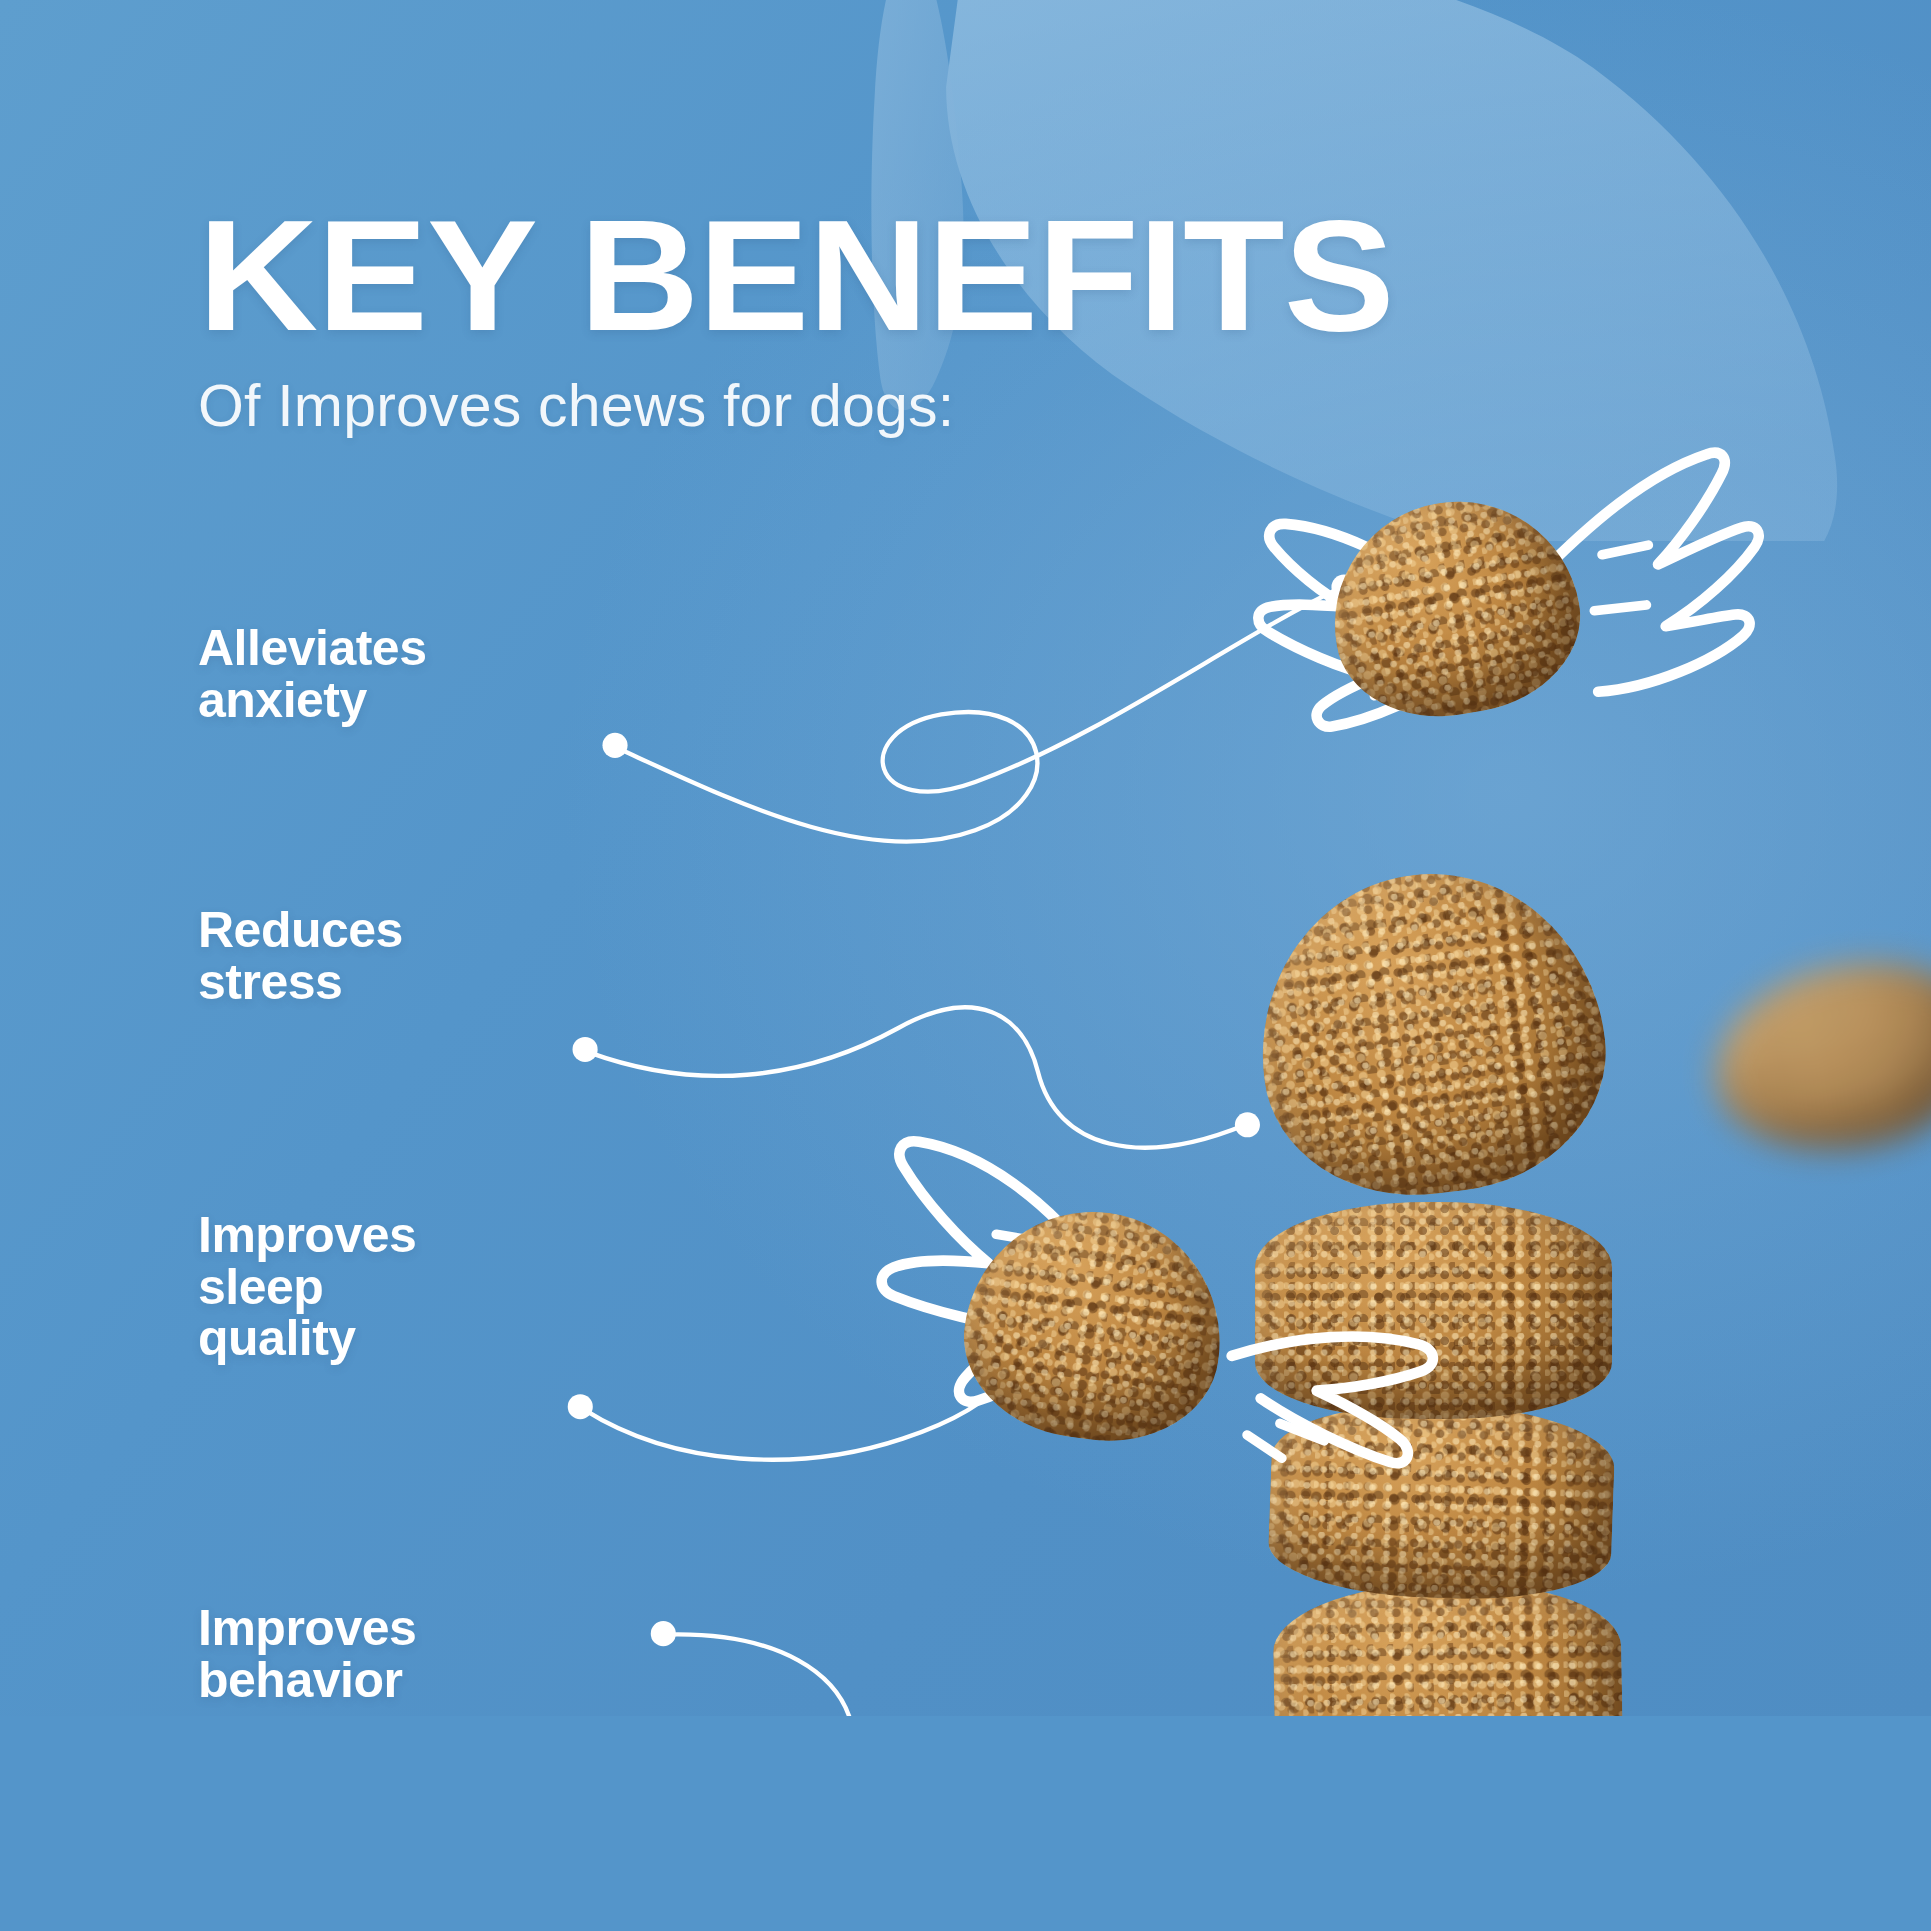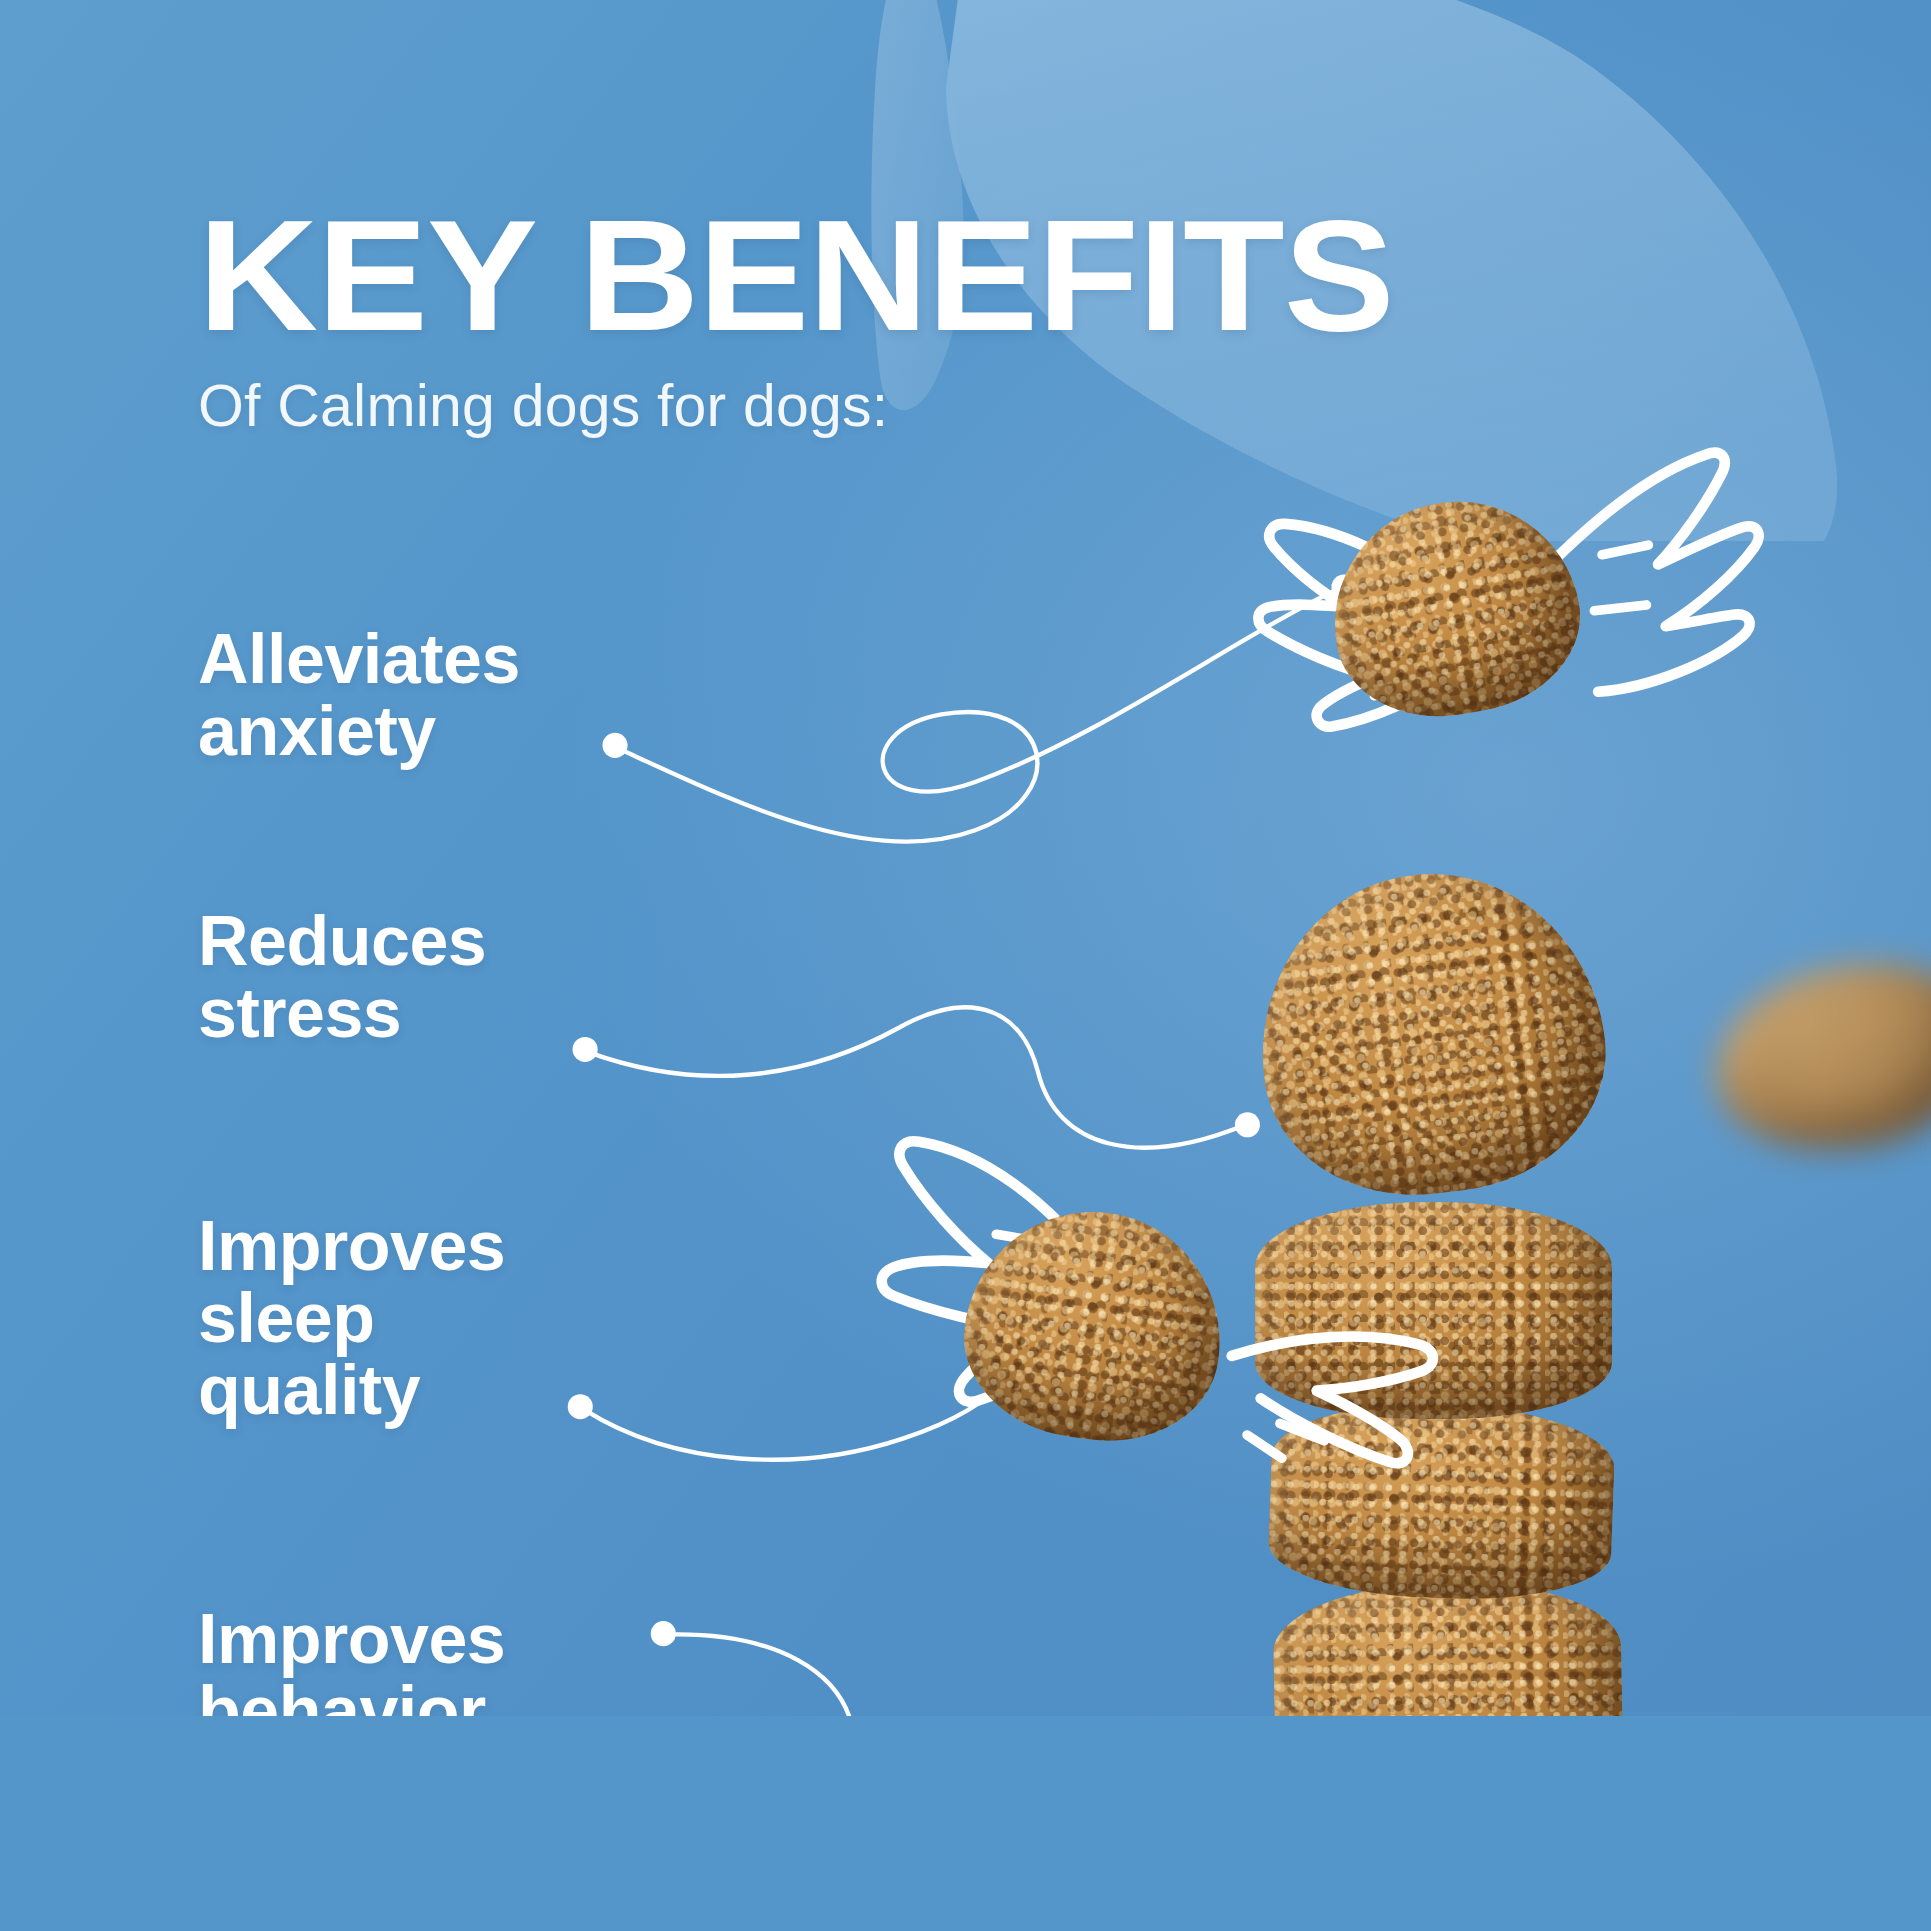--- a/index.html
+++ b/index.html
@@ -46,21 +46,21 @@
     text-shadow:0 1.9px 7.7px rgba(40,80,120,0.15);
   }
 
   
   .benefits { position:absolute; left:198px; top:599px; width:541px; }
   .benefit {
     position:absolute;
     left:0;
     color:#ffffff;
     font-weight:700;
-    font-size:70px;
+    font-size:50px;
     line-height:1.03;
     letter-spacing:-0.5px;
     text-shadow:0 2.9px 8.7px rgba(40,80,120,0.17);
     white-space:pre-line;
   }
   .b0 { top:24px; }
   .b1 { top:306px; }
   .b2 { top:611px; }
   .b3 { top:1004px; }
 
@@ -133,21 +133,21 @@
         <stop offset="0%" stop-color="#8ab8dd" stop-opacity="0.70"></stop>
         <stop offset="100%" stop-color="#7fb0d8" stop-opacity="0.45"></stop>
       </linearGradient>
     </defs>
     <path d="M250,-60 C480,-80 760,-30 900,70 C1050,180 1130,330 1150,470 C1165,560 1120,620 1010,610 C830,595 600,520 420,400 C300,320 230,200 230,90 Z" fill="url(#silG)"></path>
     <path d="M196,-70 C226,-10 238,90 246,190 C252,270 246,340 216,400 C196,436 168,432 162,392 C152,320 150,200 156,100 C160,20 172,-40 196,-70 Z" fill="url(#earG)"></path>
   </svg>
 
   <div class="headline-block">
     <div class="headline">KEY BENEFITS</div>
-    <div class="subhead">Of Calming dogs for dogs:</div>
+    <div class="subhead">Of Improves chews for dogs:</div>
   </div>
 
   <div class="benefits">
     <div class="benefit b0">Alleviates
 anxiety</div>
     <div class="benefit b1">Reduces
 stress</div>
     <div class="benefit b2">Improves
 sleep
 quality</div>

